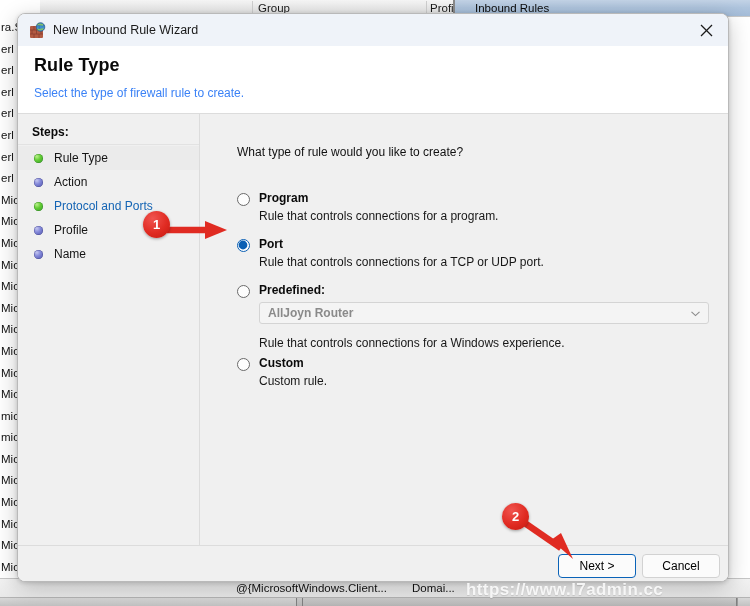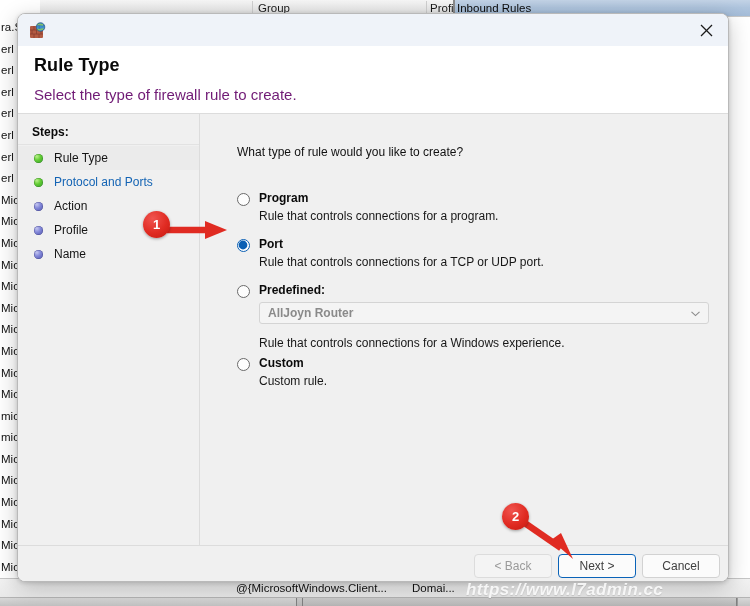--- a/index.html
+++ b/index.html
@@ -44,21 +44,21 @@
     position: absolute;
     top: 1px;
     width: 1px; height: 14px;
     background: #cfcfcf;
   }
   #bg-inbound-title {
     position: absolute;
     left: 453px; top: 0;
     width: 297px; height: 16px;
     line-height: 16px;
-    padding-left: 2px;
+    padding-left: 20px;
     box-sizing: border-box;
     font-size: 11.5px;
     color: #0a0a0a;
     background: linear-gradient(to bottom, #c3d3e6 0%, #aec4dd 48%, #a4bcd8 100%);
     border-left: 2px solid #8a8a8a;
     white-space: nowrap;
     overflow: hidden;
   }
   #bg-left-list {
     position: absolute;
@@ -178,22 +178,22 @@
     position: absolute;
     left: 16px; top: 9px;
     font-size: 18px;
     font-weight: bold;
     color: #0a0a0a;
     letter-spacing: 0.1px;
   }
   #page-subtitle {
     position: absolute;
     left: 16px; top: 40px;
-    font-size: 15px;
-    color: #701a75;
+    font-size: 12px;
+    color: #3b82f6;
   }
   #header-rule {
     position: absolute;
     left: 0; top: 99px;
     width: 710px; height: 1px;
     background: #dcdcdc;
   }
 
   #dialog-body {
     position: absolute;
@@ -337,21 +337,21 @@
     height: 24px;
     border-radius: 4px;
     font-size: 12px;
     font-family: "Liberation Sans", sans-serif;
     display: flex;
     align-items: center;
     justify-content: center;
     box-sizing: border-box;
     background: #fbfbfb;
     border: 1px solid #d2d2d2;
-    color: #404040;
+    color: #000000;
   }
   #btn-back { left: 456px; width: 78px; color: #9a9a9a; background: #f4f4f4; border-color: #dcdcdc; }
   #btn-next { left: 540px; width: 78px; border: 1.4px solid #0a63b8; background: #fbfbfb; }
   #btn-cancel { left: 624px; width: 78px; }
 
   
   .ann-badge {
     position: absolute;
     border-radius: 50%;
     background: radial-gradient(circle at 36% 28%, #f0544f 0%, #e02b22 55%, #c41910 100%);
@@ -374,21 +374,20 @@
     position: absolute;
     left: 466px; top: 580px;
     font-size: 17px;
     font-weight: bold;
     color: rgba(255,255,255,0.85);
     letter-spacing: 0.4px;
     text-shadow: 0 1px 1px rgba(0,0,0,0.12);
     white-space: nowrap;
     z-index: 50;
     pointer-events: none;
-    font-style: italic;
   }
 </style>
 </head>
 <body>
 
 <div id="bg-window">
 
   <div id="bg-header-row">
       <div class="bg-col" style="left: 218px; width: 170px;">Group</div>
       <div class="bg-col" style="left: 390px; width: 60px;">Profile</div>
@@ -460,20 +459,21 @@
           <line x1="10" y1="12" x2="10" y2="16"></line>
         </g>
         <circle cx="11.5" cy="5" r="4.3" fill="#3f8fd0"></circle>
         <path d="M7.4 4.2 Q9.5 3 11.6 3.6 Q13.6 4.2 15.4 3.5" stroke="#2a6ea8" stroke-width="0.7" fill="none"></path>
         <path d="M9.5 1.2 Q11 4.5 9.8 8.8" stroke="#2a6ea8" stroke-width="0.7" fill="none"></path>
         <path d="M8 2.5 Q11.5 2 14.2 3" stroke="#7fc26e" stroke-width="1.6" fill="none"></path>
         <path d="M8.2 7.2 Q11 8.3 14.5 6.8" stroke="#7fc26e" stroke-width="1.5" fill="none"></path>
         <circle cx="11.5" cy="5" r="4.3" fill="none" stroke="#27557f" stroke-width="0.7"></circle>
       </svg>
     </span>
+    <span id="dialog-title-text">New Inbound Rule Wizard</span>
     <div id="dialog-close">
       <svg width="13" height="13" viewBox="0 0 13 13">
         <line x1="1" y1="1" x2="12" y2="12" stroke="#1a1a1a" stroke-width="1.25"></line>
         <line x1="12" y1="1" x2="1" y2="12" stroke="#1a1a1a" stroke-width="1.25"></line>
       </svg>
     </div>
   </div>
 
   <div id="dialog-header">
     <div id="page-title">Rule Type</div>
@@ -481,22 +481,22 @@
   </div>
   <div id="header-rule"></div>
 
   <div id="dialog-body">
 
     <div id="steps-panel">
       <div id="steps-heading">Steps:</div>
       <div id="steps-sep"></div>
       <div id="steps-list">
           <div class="step-item is-current"><span class="step-bullet green"></span><span>Rule Type</span></div>
+          <div class="step-item"><span class="step-bullet blue"></span><span>Action</span></div>
           <div class="step-item is-link"><span class="step-bullet green"></span><span>Protocol and Ports</span></div>
-          <div class="step-item"><span class="step-bullet blue"></span><span>Action</span></div>
           <div class="step-item"><span class="step-bullet blue"></span><span>Profile</span></div>
           <div class="step-item"><span class="step-bullet blue"></span><span>Name</span></div>
         </div>
     </div>
 
     <div id="content-panel">
       <div id="content-question">What type of rule would you like to create?</div>
 
       <div class="opt-group" id="opt-program" style="top:77px;">
         <span class="opt-radio"></span>
@@ -526,21 +526,20 @@
 
       <div class="opt-group" id="opt-custom" style="top:242px;">
         <span class="opt-radio"></span>
         <span class="opt-label">Custom</span>
         <span class="opt-desc" style="top:18px;">Custom rule.</span>
       </div>
     </div>
   </div>
 
   <div id="dialog-footer">
-    <div class="dlg-btn" id="btn-back">&lt; Back</div>
     <div class="dlg-btn" id="btn-next">Next &gt;</div>
     <div class="dlg-btn" id="btn-cancel">Cancel</div>
   </div>
 </div>
 
 <div class="ann-badge" id="ann-badge-1">1</div>
 <svg class="ann-arrow" id="ann-arrow-1" viewBox="0 0 64 20">
   <line x1="2" y1="10" x2="44" y2="10" stroke="#e02b22" stroke-width="6.5"></line>
   <polygon points="40,1 62,10 40,19" fill="#e02b22"></polygon>
 </svg>

